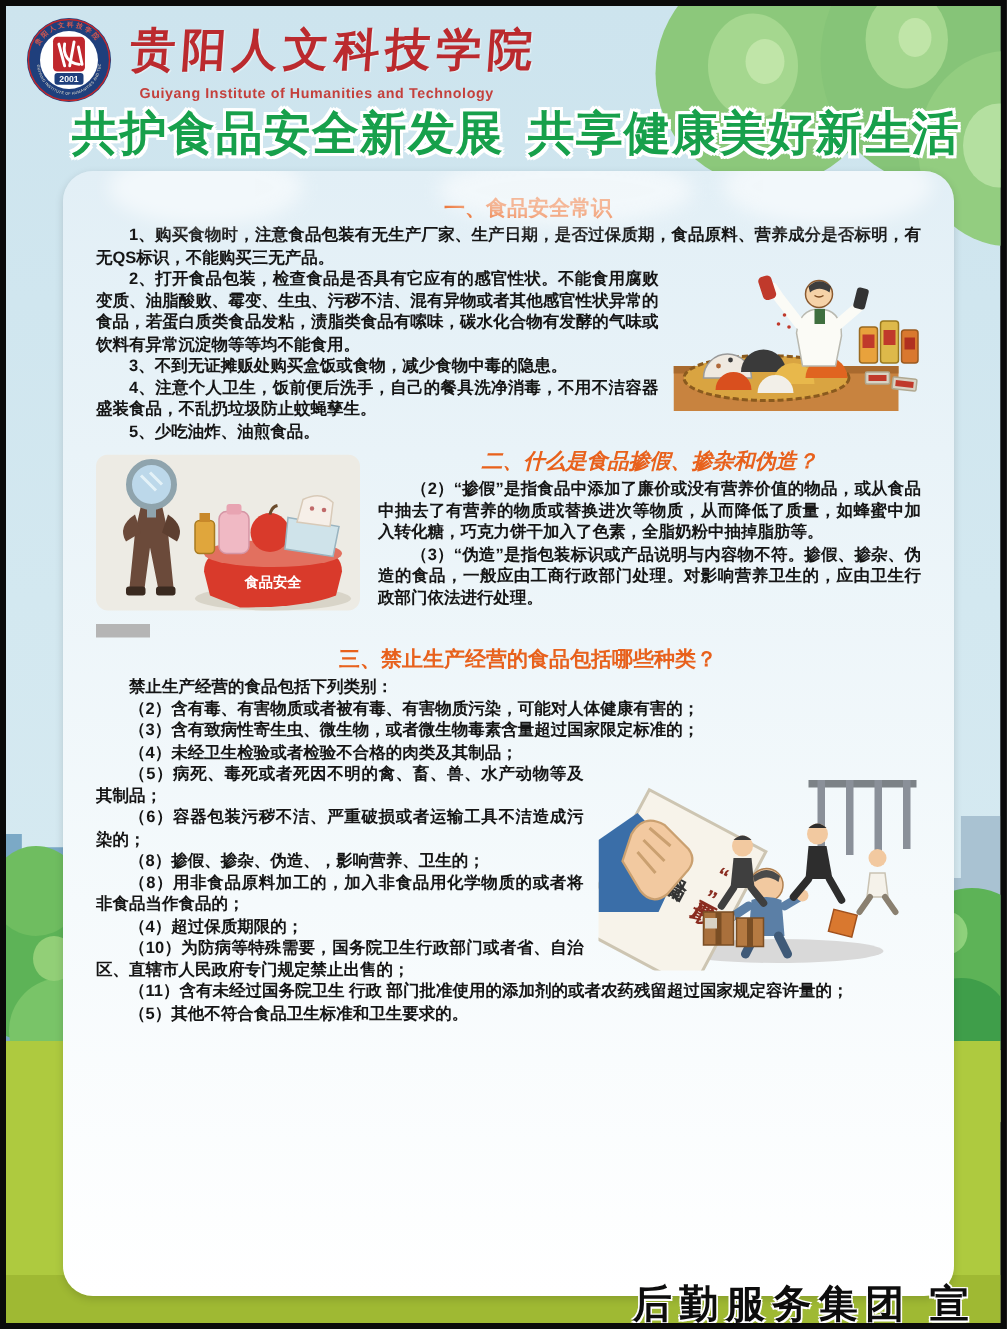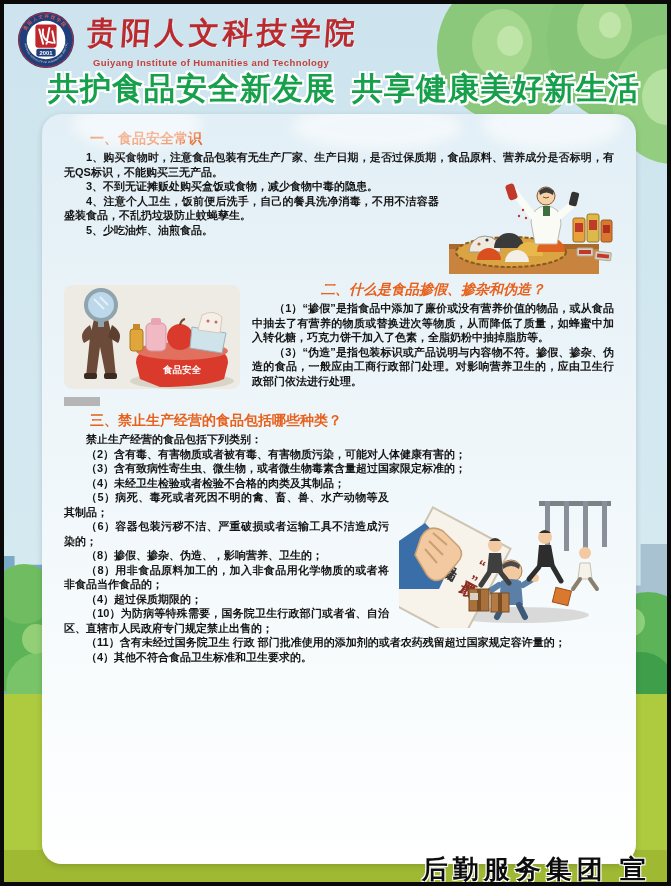--- a/index.html
+++ b/index.html
@@ -29,21 +29,21 @@
   .banner{ position:absolute; top:64px; left:44px; width:600px; display:flex; gap:16px;
     font-size:31px; font-weight:800; color:#17a04b; letter-spacing:1px; white-space:nowrap;
     text-shadow:-2px -2px 0 #fff,2px -2px 0 #fff,-2px 2px 0 #fff,2px 2px 0 #fff,
       0 -2px 0 #fff,0 2px 0 #fff,-2px 0 0 #fff,2px 0 0 #fff; }
   
   .card{ position:absolute; left:38px; top:110px; width:594px; height:750px;
     border-radius:20px; padding:12px 22px 10px 22px; overflow:hidden;
     background:linear-gradient(180deg,#e2eff6 0%,#e9f3f8 25%,#f5fafc 65%,#ffffff 100%);
     box-shadow:0 2px 6px rgba(0,0,0,.15); }
   .cloud{ position:absolute; background:#fff; border-radius:50%; opacity:.55; filter:blur(6px); }
-  .sec-title{ color:#e8611c; font-size:14px; font-weight:800; margin:4px 0 2px 26px; }
+  .sec-title{ color:#e8611c; font-size:14px; font-weight:800; margin:4px 0 2px 26px;text-align:center; }
   .sec-title.centered{ text-align:center; margin-left:0;font-style:italic; }
   .card p{ font-size:11px; line-height:1.32; font-weight:600; color:#151515;
     text-align:justify; text-indent:2em; }
   .float-right-ill{ float:right; margin:3px 0 3px 10px; }
   .float-left-ill{ float:left; margin:4px 12px 2px 0; }
   .gray-strip{ width:36px; height:9px; background:#b5b5b5; margin-top:2px; }
   section{ overflow:visible; }
   .clearfix::after{ content:""; display:block; clear:both; }
   
   .footer-text{ position:absolute; top:848px; right:16px; font-size:26px; font-weight:800;
@@ -147,20 +147,21 @@
         <rect x="126" y="41" width="8" height="9" fill="#c0392b"></rect>
         <rect x="138" y="32" width="12" height="28" rx="2" fill="#ddb94a" stroke="#9a7a20"></rect>
         <rect x="140" y="38" width="8" height="10" fill="#c0392b"></rect>
         <rect x="152" y="38" width="11" height="22" rx="2" fill="#d9782f" stroke="#9a5a20"></rect>
         <rect x="154" y="43" width="7" height="8" fill="#b03020"></rect>
         <rect x="128" y="66" width="16" height="8" rx="1" fill="#d8d2c4" stroke="#b0a890"></rect>
         <rect x="130" y="68" width="12" height="4" fill="#c0392b"></rect>
         <rect x="146" y="70" width="16" height="8" rx="1" fill="#d8d2c4" stroke="#b0a890" transform="rotate(6 154 74)"></rect>
         <rect x="148" y="72" width="12" height="4" fill="#c0392b" transform="rotate(6 154 74)"></rect>
       </svg>
+      <p>2、打开食品包装，检查食品是否具有它应有的感官性状。不能食用腐败变质、油脂酸败、霉变、生虫、污秽不洁、混有异物或者其他感官性状异常的食品，若蛋白质类食品发粘，渍脂类食品有嗦味，碳水化合物有发酵的气味或饮料有异常沉淀物等等均不能食用。</p>
       <p>3、不到无证摊贩处购买盒饭或食物，减少食物中毒的隐患。</p>
       <p>4、注意个人卫生，饭前便后洗手，自己的餐具洗净消毒，不用不洁容器盛装食品，不乱扔垃圾防止蚊蝇孳生。</p>
       <p>5、少吃油炸、油煎食品。</p>
     </section>
 
     <section class="clearfix">
       <div class="float-left-ill">
         <svg width="176" height="106" viewBox="0 0 176 106">
           <rect x="0" y="0" width="176" height="104" rx="8" fill="#edebe4"></rect>
           <ellipse cx="118" cy="96" rx="52" ry="8" fill="#d8d4c8"></ellipse>
@@ -182,21 +183,21 @@
           <path d="M48 40 Q60 48 54 58 L44 52 Z" fill="#5d3f30"></path>
           <rect x="20" y="88" width="13" height="6" rx="2" fill="#3a2a20"></rect>
           <rect x="40" y="88" width="13" height="6" rx="2" fill="#3a2a20"></rect>
           <circle cx="37" cy="20" r="15" fill="#bcd8ea" stroke="#8fa4ad" stroke-width="4"></circle>
           <path d="M30 14 L40 24 M36 12 L44 20" stroke="#e4f2f8" stroke-width="2"></path>
           <rect x="34" y="34" width="6" height="8" fill="#8fa4ad"></rect>
         </svg>
         <div class="gray-strip"></div>
       </div>
       <h3 class="sec-title centered">二、什么是食品掺假、掺杂和伪造？</h3>
-      <p>（1）“掺假”是指食品中添加了廉价或没有营养价值的物品，或从食品中抽去了有营养的物质或替换进次等物质，从而降低了质量，如蜂蜜中加入转化糖，巧克力饼干加入了色素，全脂奶粉中抽掉脂肪等。</p>
+      <p>（2）“掺假”是指食品中添加了廉价或没有营养价值的物品，或从食品中抽去了有营养的物质或替换进次等物质，从而降低了质量，如蜂蜜中加入转化糖，巧克力饼干加入了色素，全脂奶粉中抽掉脂肪等。</p>
       <p>（3）“伪造”是指包装标识或产品说明与内容物不符。掺假、掺杂、伪造的食品，一般应由工商行政部门处理。对影响营养卫生的，应由卫生行政部门依法进行处理。</p>
     </section>
 
     <section class="clearfix">
       <h3 class="sec-title">三、禁止生产经营的食品包括哪些种类？</h3>
       <p>禁止生产经营的食品包括下列类别：</p>
       <p>（2）含有毒、有害物质或者被有毒、有害物质污染，可能对人体健康有害的；</p>
       <p>（3）含有致病性寄生虫、微生物，或者微生物毒素含量超过国家限定标准的；</p>
       <p>（4）未经卫生检验或者检验不合格的肉类及其制品；</p>
       <svg class="float-right-ill" width="215" height="135" viewBox="0 0 215 135">
@@ -248,18 +249,18 @@
         <rect x="99" y="100" width="4" height="19" fill="#7a4e24"></rect>
         <rect x="155" y="96" width="16" height="15" fill="#d9782f" stroke="#a0501c" transform="rotate(14 163 103)"></rect>
       </svg>
       <p>（5）病死、毒死或者死因不明的禽、畜、兽、水产动物等及其制品；</p>
       <p>（6）容器包装污秽不洁、严重破损或者运输工具不洁造成污染的；</p>
       <p>（8）掺假、掺杂、伪造、，影响营养、卫生的；</p>
       <p>（8）用非食品原料加工的，加入非食品用化学物质的或者将非食品当作食品的；</p>
       <p>（4）超过保质期限的；</p>
       <p>（10）为防病等特殊需要，国务院卫生行政部门或者省、自治区、直辖市人民政府专门规定禁止出售的；</p>
       <p>（11）含有未经过国务院卫生 行政 部门批准使用的添加剂的或者农药残留超过国家规定容许量的；</p>
-      <p>（4）其他不符合食品卫生标准和卫生要求的。</p>
+      <p>（5）其他不符合食品卫生标准和卫生要求的。</p>
     </section>
   </main>
 
   <div class="footer-text">后勤服务集团 宣</div>
 </div>
 
 </body></html>

